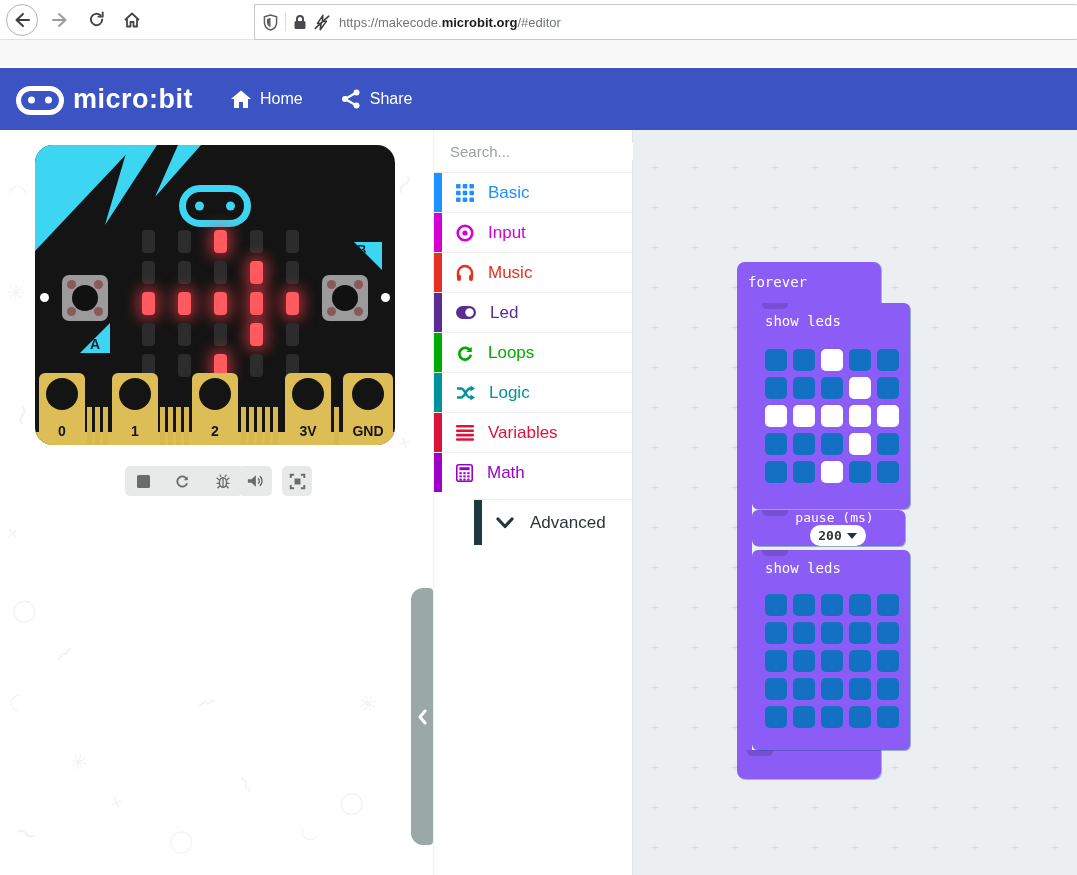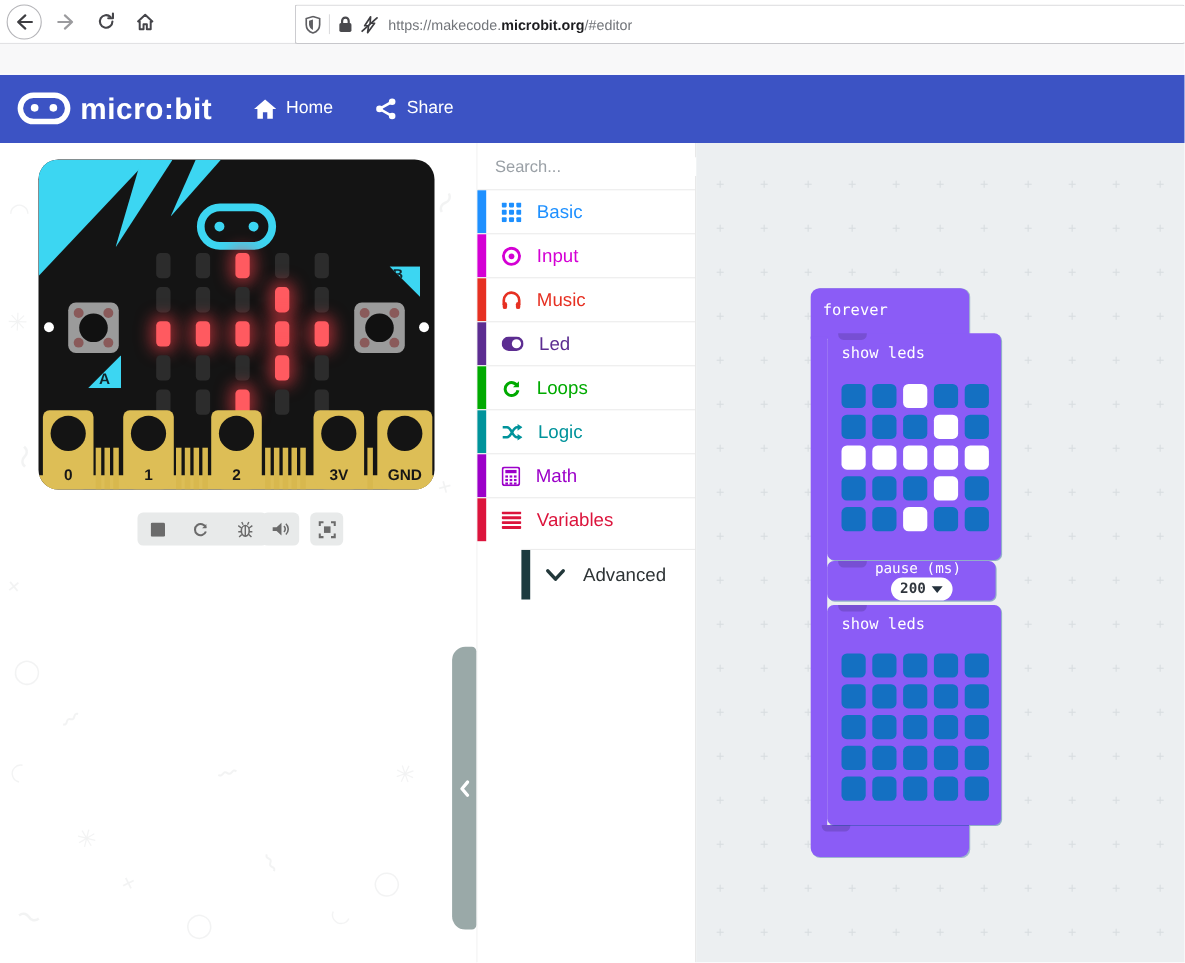--- a/index.html
+++ b/index.html
@@ -7,33 +7,33 @@
     font-family:"Liberation Sans", sans-serif; }
 
   
   .chrome { height:68px; background:#fff; position:relative; }
   .chrome-toolbar { height:40px; display:flex; align-items:center; position:relative;
     border-bottom:1px solid #e2e2e4; }
   .nav-btn { display:flex; align-items:center; justify-content:center; cursor:pointer; }
   .nav-back { width:32px; height:32px; border:1px solid #b4b4b8; border-radius:50%;
     margin-left:6px; background:#fff; }
   .nav-fwd, .nav-reload, .nav-home { width:28px; height:28px; margin-left:8px; }
-  .addressbar { position:absolute; left:268px; right:0; top:4px; height:36px;
+  .addressbar { position:absolute; left:254px; right:0; top:4px; height:36px;
     border:1px solid #c7c7cb; border-right:none; border-radius:2px; background:#fff;
     display:flex; align-items:center; padding-left:8px; }
   .ab-divider { width:1px; height:18px; background:#dcdcde; margin:0 7px; }
   .ab-ico { display:flex; align-items:center; }
   .url { font-size:13px; color:#72757a; margin-left:8px; white-space:nowrap; }
   .url b { color:#1d1d20; font-weight:700; }
   .chrome-strip { height:27px; background:#f8f8f9; }
 
   
   .app-header { height:62px; background:#3C53C4; display:flex; align-items:center;
     color:#fff; padding-left:16px; }
-  .logo { display:flex; align-items:flex-start; gap:9px; cursor:pointer; }
+  .logo { display:flex; align-items:flex-end; gap:9px; cursor:pointer; }
   .logo-mark { width:48px; height:29px; border:5px solid #fff; border-radius:15px;
     position:relative; }
   .logo-mark i { position:absolute; top:50%; transform:translateY(-50%);
     width:7px; height:7px; border-radius:50%; background:#fff; }
   .logo-mark i.l { left:7px; } .logo-mark i.r { right:7px; }
   .logo-text { font-size:27px; font-weight:700; letter-spacing:.5px; }
   .hdr-btn { display:flex; align-items:center; gap:9px; font-size:16px;
     margin-left:38px; cursor:pointer; }
 
   
@@ -461,53 +461,53 @@
       <span class="cat-icon" style="color: rgb(0, 147, 155);">
           <svg width="19" height="16" viewBox="0 0 19 16">
             <path d="M1 3.5 H5 C9 3.5 10 12.5 14 12.5 H16 M1 12.5 H5 C7 12.5 8 10.5 9.5 8 C11 5.5 12 3.5 14 3.5 H16" stroke="currentColor" stroke-width="2.3" fill="none"></path>
             <path d="M14.5 0.5 L19 3.5 L14.5 6.5 Z" fill="currentColor"></path>
             <path d="M14.5 9.5 L19 12.5 L14.5 15.5 Z" fill="currentColor"></path>
           </svg>
         </span>
       <span class="cat-label" style="color: rgb(0, 147, 155);">Logic</span>
     </div>
     <div class="cat-row">
+      <span class="cat-bar" style="background: rgb(220, 20, 60);"></span>
+      <span class="cat-icon" style="color: rgb(220, 20, 60);">
+          <svg width="18" height="16" viewBox="0 0 18 16">
+            <g fill="currentColor">
+              <rect x="0" y="0" width="18" height="2.6" rx="1"></rect>
+              <rect x="0" y="4.4" width="18" height="2.6" rx="1"></rect>
+              <rect x="0" y="8.8" width="18" height="2.6" rx="1"></rect>
+              <rect x="0" y="13.2" width="18" height="2.6" rx="1"></rect>
+            </g>
+          </svg>
+        </span>
+      <span class="cat-label" style="color: rgb(220, 20, 60);">Variables</span>
+    </div>
+    <div class="cat-row">
       <span class="cat-bar" style="background: rgb(156, 0, 201);"></span>
       <span class="cat-icon" style="color: rgb(156, 0, 201);">
           <svg width="17" height="18" viewBox="0 0 17 18">
             <rect x="0.8" y="0.8" width="15.4" height="16.4" rx="2" stroke="currentColor" stroke-width="1.6" fill="none"></rect>
             <rect x="3.4" y="3.2" width="10.2" height="3" fill="currentColor"></rect>
             <g fill="currentColor">
               <rect x="3.4" y="8.2" width="2.4" height="2"></rect>
               <rect x="7.3" y="8.2" width="2.4" height="2"></rect>
               <rect x="11.2" y="8.2" width="2.4" height="2"></rect>
               <rect x="3.4" y="11.4" width="2.4" height="2"></rect>
               <rect x="7.3" y="11.4" width="2.4" height="2"></rect>
               <rect x="11.2" y="11.4" width="2.4" height="2"></rect>
               <rect x="3.4" y="14.6" width="2.4" height="2"></rect>
               <rect x="7.3" y="14.6" width="2.4" height="2"></rect>
               <rect x="11.2" y="14.6" width="2.4" height="2"></rect>
             </g>
           </svg>
         </span>
       <span class="cat-label" style="color: rgb(156, 0, 201);">Math</span>
-    </div>
-    <div class="cat-row">
-      <span class="cat-bar" style="background: rgb(220, 20, 60);"></span>
-      <span class="cat-icon" style="color: rgb(220, 20, 60);">
-          <svg width="18" height="16" viewBox="0 0 18 16">
-            <g fill="currentColor">
-              <rect x="0" y="0" width="18" height="2.6" rx="1"></rect>
-              <rect x="0" y="4.4" width="18" height="2.6" rx="1"></rect>
-              <rect x="0" y="8.8" width="18" height="2.6" rx="1"></rect>
-              <rect x="0" y="13.2" width="18" height="2.6" rx="1"></rect>
-            </g>
-          </svg>
-        </span>
-      <span class="cat-label" style="color: rgb(220, 20, 60);">Variables</span>
     </div>
 
     <div class="cat-row adv-row">
       <span class="cat-bar" id="adv-bar" style="background: rgb(29, 59, 63);"></span>
       <span class="cat-icon" style="color:#22383a">
           <svg width="18" height="12" viewBox="0 0 18 12">
             <path d="M2 2 L9 9.5 L16 2" stroke="currentColor" stroke-width="3.2" fill="none" stroke-linecap="round" stroke-linejoin="round"></path>
           </svg>
         </span>
       <span class="cat-label">Advanced</span>

